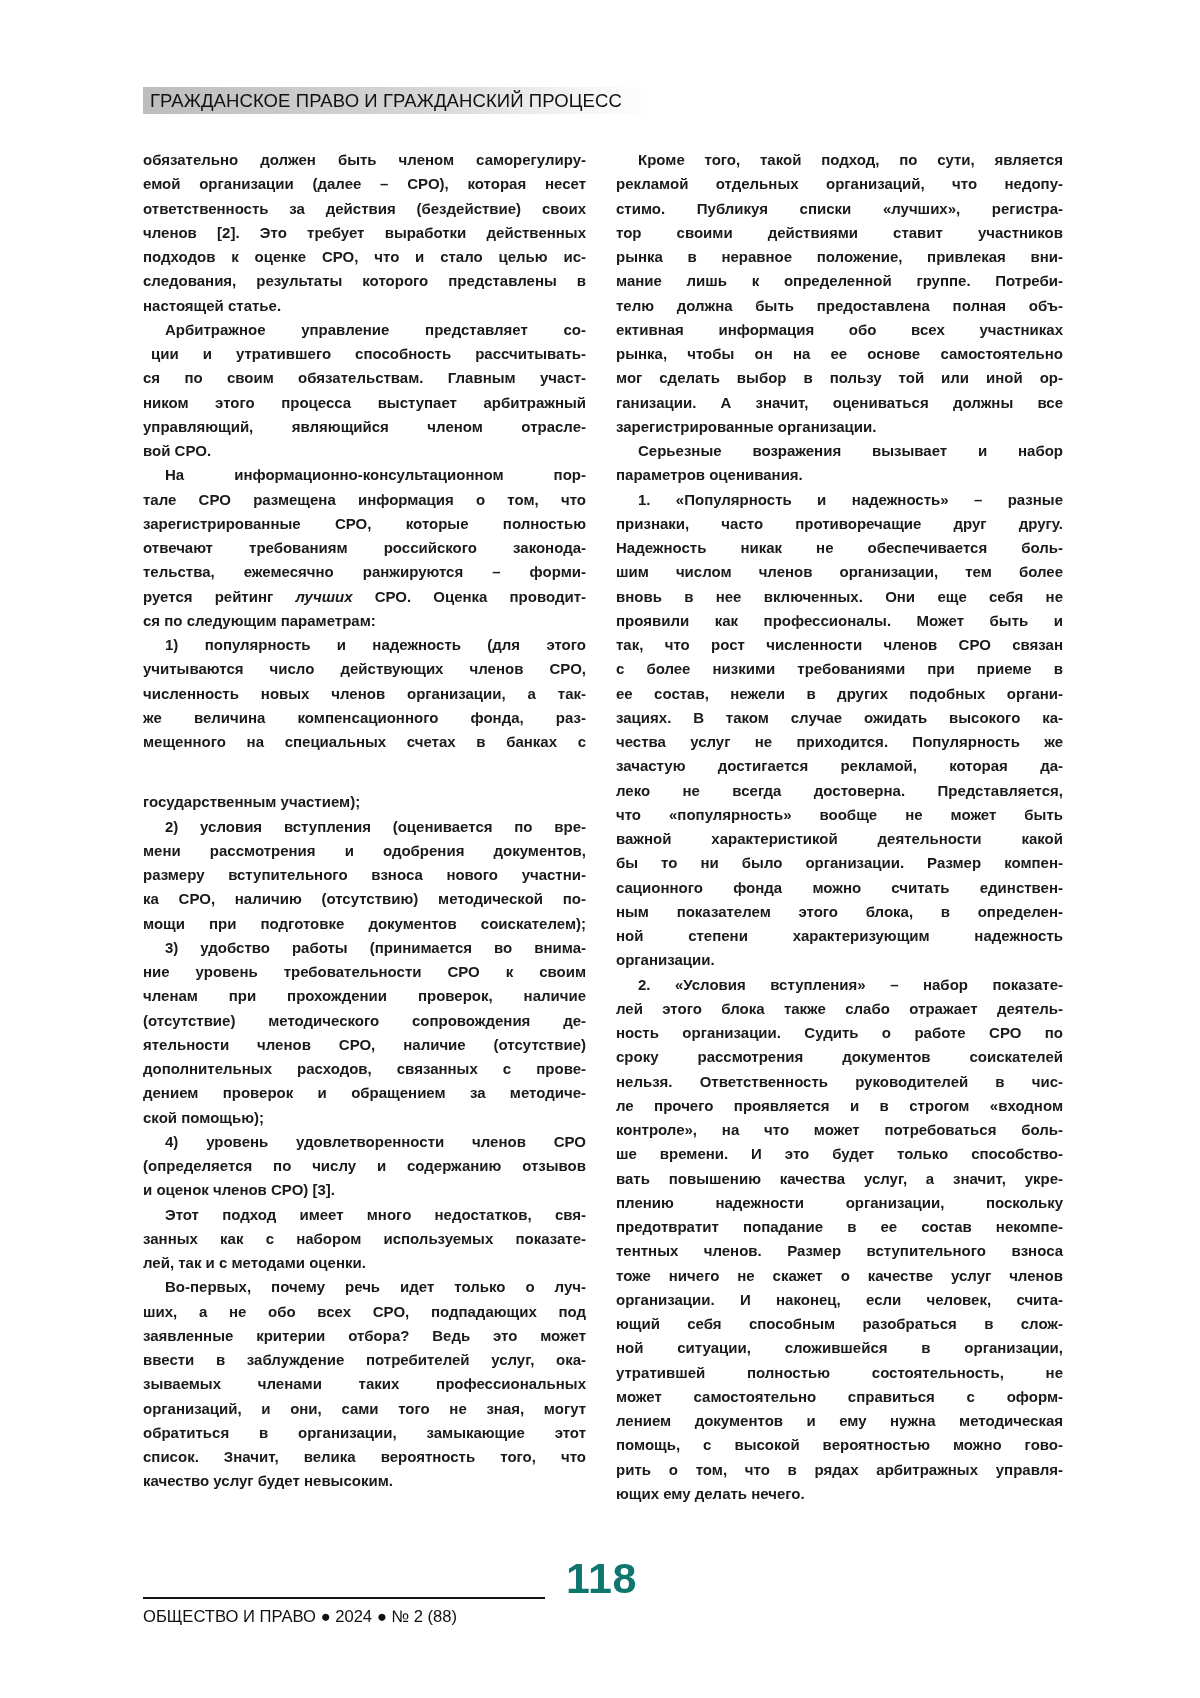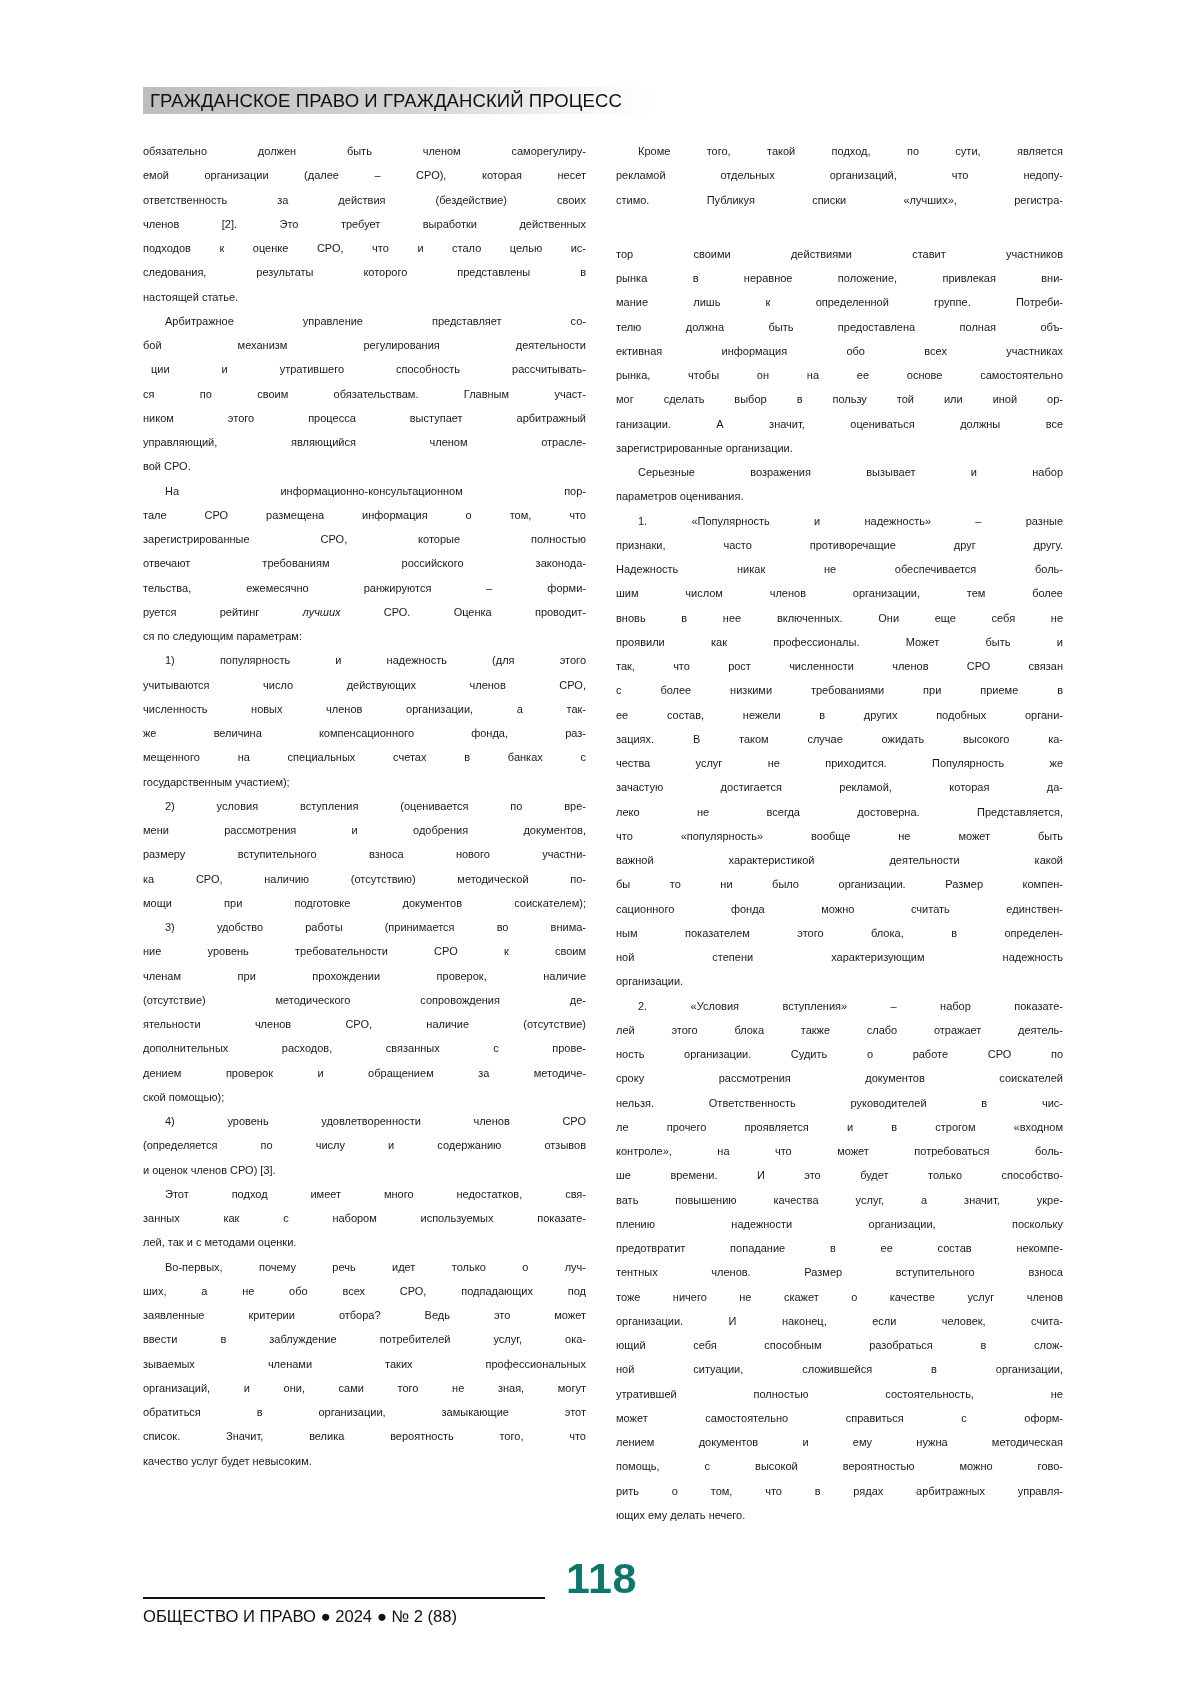--- a/index.html
+++ b/index.html
@@ -2,21 +2,21 @@
 <html><head>
 <meta charset="utf-8">
 <style>
   html, body { margin: 0; padding: 0; background: #ffffff; }
   body { width: 1200px; height: 1698px; position: relative; overflow: hidden;
          font-family: "Liberation Sans", sans-serif; color: #1a1a1a; }
   .header-bar { position: absolute; left: 143px; top: 87px; width: 510px; height: 27px;
                 background: linear-gradient(to right, #bdbdbd 0%, #d6d6d6 55%, #f4f4f4 85%, #ffffff 100%); }
   .header-text { position: absolute; left: 150px; top: 88px; font-size: 18.5px; line-height: 26px;
                  letter-spacing: 0.1px; color: #111; white-space: nowrap; }
-  .col { position: absolute; top: 139px; width: 443px; font-size: 11px; }
+  .col { position: absolute; top: 148px; width: 443px; font-size: 15px; font-weight: bold; }
   .col.left { left: 143px; }
   .col.right { left: 616px; width: 447px; }
   .ln { display: block; height: 24.25px; line-height: 24.25px; text-align: justify;
         text-align-last: justify; white-space: nowrap; overflow: visible; }
   .ln.last { text-align-last: left; }
   .ln.ind { padding-left: 22px; }
   em { font-style: italic; }
   .footer-rule { position: absolute; left: 143px; top: 1597px; width: 402px; height: 2px; background: #111; }
   .page-num { position: absolute; left: 566px; top: 1553px; font-size: 43px; font-weight: bold;
               line-height: 50px; color: #0f766e; letter-spacing: 0.5px; }
@@ -30,39 +30,38 @@
 
 <div class="col left" id="col-left">
     <span class="ln" style="white-space: normal;">обязательно должен быть членом саморегулиру-</span>
     <span class="ln" style="white-space: normal;">емой организации (далее – СРО), которая несет</span>
     <span class="ln" style="white-space: normal;">ответственность за действия (бездействие) своих</span>
     <span class="ln" style="white-space: normal;">членов [2]. Это требует выработки действенных</span>
     <span class="ln" style="white-space: normal;">подходов к оценке СРО, что и стало целью ис-</span>
     <span class="ln" style="white-space: normal;">следования, результаты которого представлены в</span>
     <span class="ln last" style="white-space: nowrap;">настоящей статье.</span>
     <span class="ln ind" style="white-space: normal;">Арбитражное управление представляет со-</span>
-    <span class="ln" style="white-space: normal;">бой механизм регулирования деятельности</span>
     <span class="ln" style="white-space: normal; margin-left: 8px;">ции и утратившего способность рассчитывать-</span>
     <span class="ln" style="white-space: normal;">ся по своим обязательствам. Главным участ-</span>
     <span class="ln" style="white-space: normal;">ником этого процесса выступает арбитражный</span>
     <span class="ln" style="white-space: normal;">управляющий, являющийся членом отрасле-</span>
     <span class="ln last" style="white-space: nowrap;">вой СРО.</span>
     <span class="ln ind" style="white-space: normal;">На информационно-консультационном пор-</span>
     <span class="ln" style="white-space: normal;">тале СРО размещена информация о том, что</span>
     <span class="ln" style="white-space: normal;">зарегистрированные СРО, которые полностью</span>
     <span class="ln" style="white-space: normal;">отвечают требованиям российского законода-</span>
     <span class="ln" style="white-space: normal;">тельства, ежемесячно ранжируются – форми-</span>
     <span class="ln" style="white-space: normal;">руется рейтинг <em>лучших</em> СРО. Оценка проводит-</span>
     <span class="ln last" style="white-space: nowrap;">ся по следующим параметрам:</span>
     <span class="ln ind" style="white-space: normal;">1) популярность и надежность (для этого</span>
     <span class="ln" style="white-space: normal;">учитываются число действующих членов СРО,</span>
     <span class="ln" style="white-space: normal;">численность новых членов организации, а так-</span>
     <span class="ln" style="white-space: normal;">же величина компенсационного фонда, раз-</span>
     <span class="ln" style="white-space: normal;">мещенного на специальных счетах в банках с</span>
-    <span class="ln last" style="white-space: nowrap;">государственным участием);</span>
+    <span class="ln last" style="white-space: nowrap; margin-top: 36px;">государственным участием);</span>
     <span class="ln ind" style="white-space: normal;">2) условия вступления (оценивается по вре-</span>
     <span class="ln" style="white-space: normal;">мени рассмотрения и одобрения документов,</span>
     <span class="ln" style="white-space: normal;">размеру вступительного взноса нового участни-</span>
     <span class="ln" style="white-space: normal;">ка СРО, наличию (отсутствию) методической по-</span>
     <span class="ln" style="white-space: normal;">мощи при подготовке документов соискателем);</span>
     <span class="ln ind" style="white-space: normal;">3) удобство работы (принимается во внима-</span>
     <span class="ln" style="white-space: normal;">ние уровень требовательности СРО к своим</span>
     <span class="ln" style="white-space: normal;">членам при прохождении проверок, наличие</span>
     <span class="ln" style="white-space: normal;">(отсутствие) методического сопровождения де-</span>
     <span class="ln" style="white-space: normal;">ятельности членов СРО, наличие (отсутствие)</span>
@@ -82,21 +81,21 @@
     <span class="ln" style="white-space: normal;">зываемых членами таких профессиональных</span>
     <span class="ln" style="white-space: normal;">организаций, и они, сами того не зная, могут</span>
     <span class="ln" style="white-space: normal;">обратиться в организации, замыкающие этот</span>
     <span class="ln" style="white-space: normal;">список. Значит, велика вероятность того, что</span>
     <span class="ln last" style="white-space: nowrap;">качество услуг будет невысоким.</span>
   </div>
 <div class="col right" id="col-right">
     <span class="ln ind" style="white-space: normal;">Кроме того, такой подход, по сути, является</span>
     <span class="ln" style="white-space: normal;">рекламой отдельных организаций, что недопу-</span>
     <span class="ln" style="white-space: normal;">стимо. Публикуя списки «лучших», регистра-</span>
-    <span class="ln" style="white-space: normal; margin-top: 30px;">тор своими действиями ставит участников</span>
+    <span class="ln" style="white-space: normal;">тор своими действиями ставит участников</span>
     <span class="ln" style="white-space: normal;">рынка в неравное положение, привлекая вни-</span>
     <span class="ln" style="white-space: normal;">мание лишь к определенной группе. Потреби-</span>
     <span class="ln" style="white-space: normal;">телю должна быть предоставлена полная объ-</span>
     <span class="ln" style="white-space: normal;">ективная информация обо всех участниках</span>
     <span class="ln" style="white-space: normal;">рынка, чтобы он на ее основе самостоятельно</span>
     <span class="ln" style="white-space: normal;">мог сделать выбор в пользу той или иной ор-</span>
     <span class="ln" style="white-space: normal;">ганизации. А значит, оцениваться должны все</span>
     <span class="ln last" style="white-space: nowrap;">зарегистрированные организации.</span>
     <span class="ln ind" style="white-space: normal;">Серьезные возражения вызывает и набор</span>
     <span class="ln last" style="white-space: nowrap;">параметров оценивания.</span>

